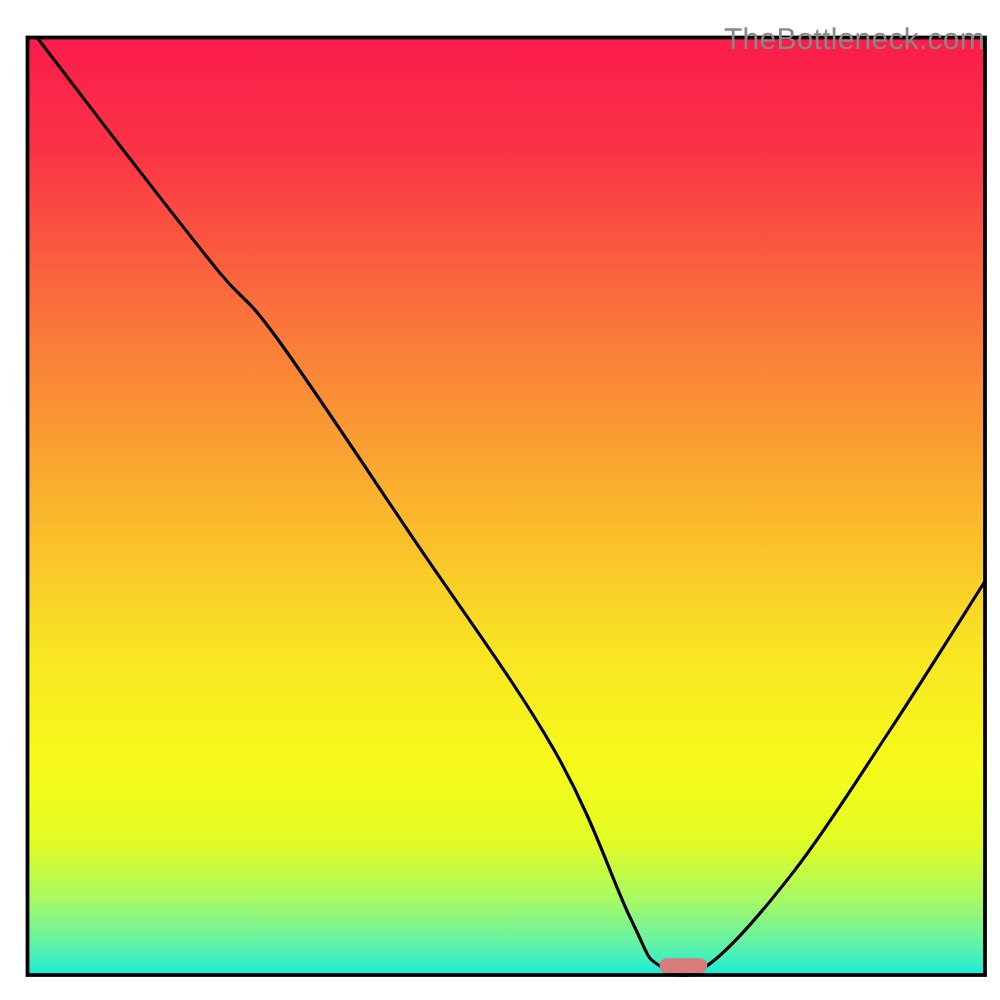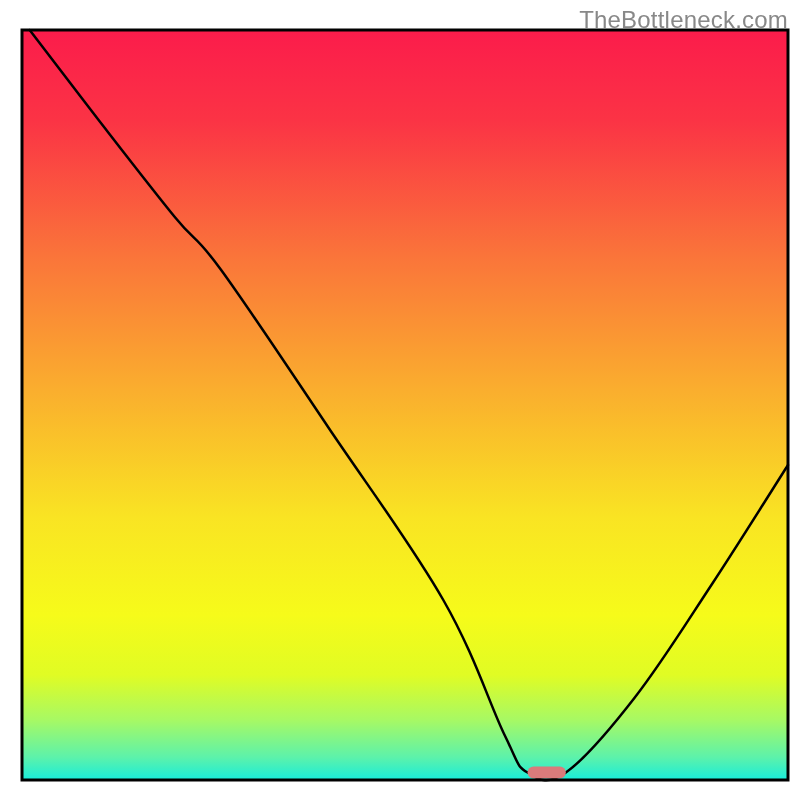--- a/index.html
+++ b/index.html
@@ -10,21 +10,21 @@
     background: #ffffff;
     overflow: hidden;
   }
   .container {
     position: relative;
     width: 800px;
     height: 800px;
   }
   .watermark {
     position: absolute;
-    top: 6px;
+    top: 18px;
     right: 12px;
     font-family: Arial, Helvetica, sans-serif;
     font-size: 24px;
     color: #888888;
     z-index: 5;
     letter-spacing: 0.2px;
   }
   svg {
     position: absolute;
     top: 0;

